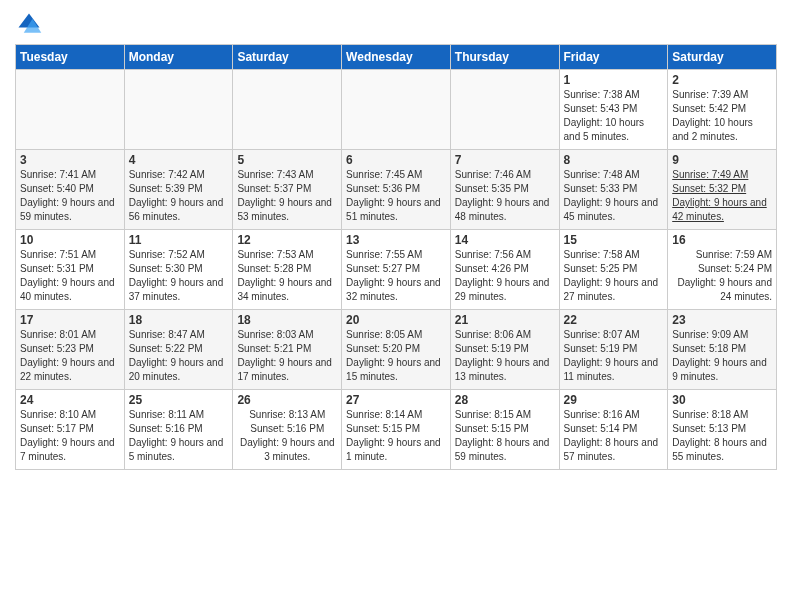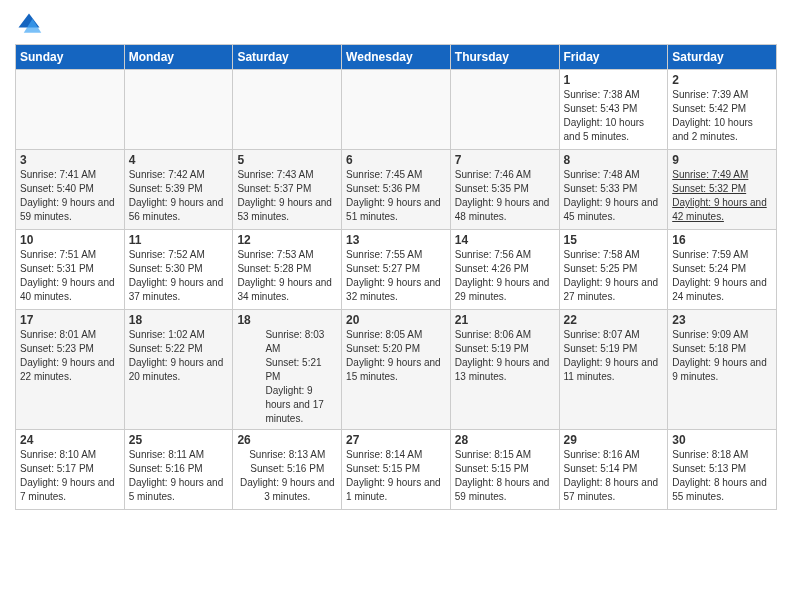--- a/index.html
+++ b/index.html
@@ -107,21 +107,21 @@
     <div class="title-block">
       <div class="month-title"></div>
       <div class="subtitle"></div>
     </div>
   </div>
 
   <table>
     <thead>
       <tr>
 
-      <th>Sunday</th>
+      <th>Tuesday</th>
           <th>Monday</th>
           <th>Saturday</th>
           <th>Wednesday</th>
           <th>Thursday</th>
           <th>Friday</th>
           <th>Saturday</th>
         </tr>
     </thead>
     <tbody id="calendar-body">
     <tr>
@@ -219,41 +219,41 @@
 Daylight: 9 hours and 29 minutes.</div>
           </td>
           <td>
             <span class="day-number">15</span>
             <div class="day-info" style="white-space: pre-line;">Sunrise: 7:58 AM
 Sunset: 5:25 PM
 Daylight: 9 hours and 27 minutes.</div>
           </td>
           <td>
             <span class="day-number">16</span>
-            <div class="day-info" style="white-space: pre-line;">Sunrise: 7:59 AM
+            <div class="day-info" style="white-space: pre-line; text-align: right;">Sunrise: 7:59 AM
 Sunset: 5:24 PM
 Daylight: 9 hours and 24 minutes.</div>
           </td>
         </tr>
         <tr>
           <td>
             <span class="day-number">17</span>
             <div class="day-info" style="white-space: pre-line;">Sunrise: 8:01 AM
 Sunset: 5:23 PM
 Daylight: 9 hours and 22 minutes.</div>
           </td>
           <td>
             <span class="day-number">18</span>
-            <div class="day-info" style="white-space: pre-line;">Sunrise: 1:02 AM
+            <div class="day-info" style="white-space: pre-line;">Sunrise: 8:47 AM
 Sunset: 5:22 PM
 Daylight: 9 hours and 20 minutes.</div>
           </td>
           <td>
             <span class="day-number">18</span>
-            <div class="day-info" style="white-space: pre-line; margin-left: 28px;">Sunrise: 8:03 AM
+            <div class="day-info" style="white-space: pre-line;">Sunrise: 8:03 AM
 Sunset: 5:21 PM
 Daylight: 9 hours and 17 minutes.</div>
           </td>
           <td>
             <span class="day-number">20</span>
             <div class="day-info" style="white-space: pre-line;">Sunrise: 8:05 AM
 Sunset: 5:20 PM
 Daylight: 9 hours and 15 minutes.</div>
           </td>
           <td>

